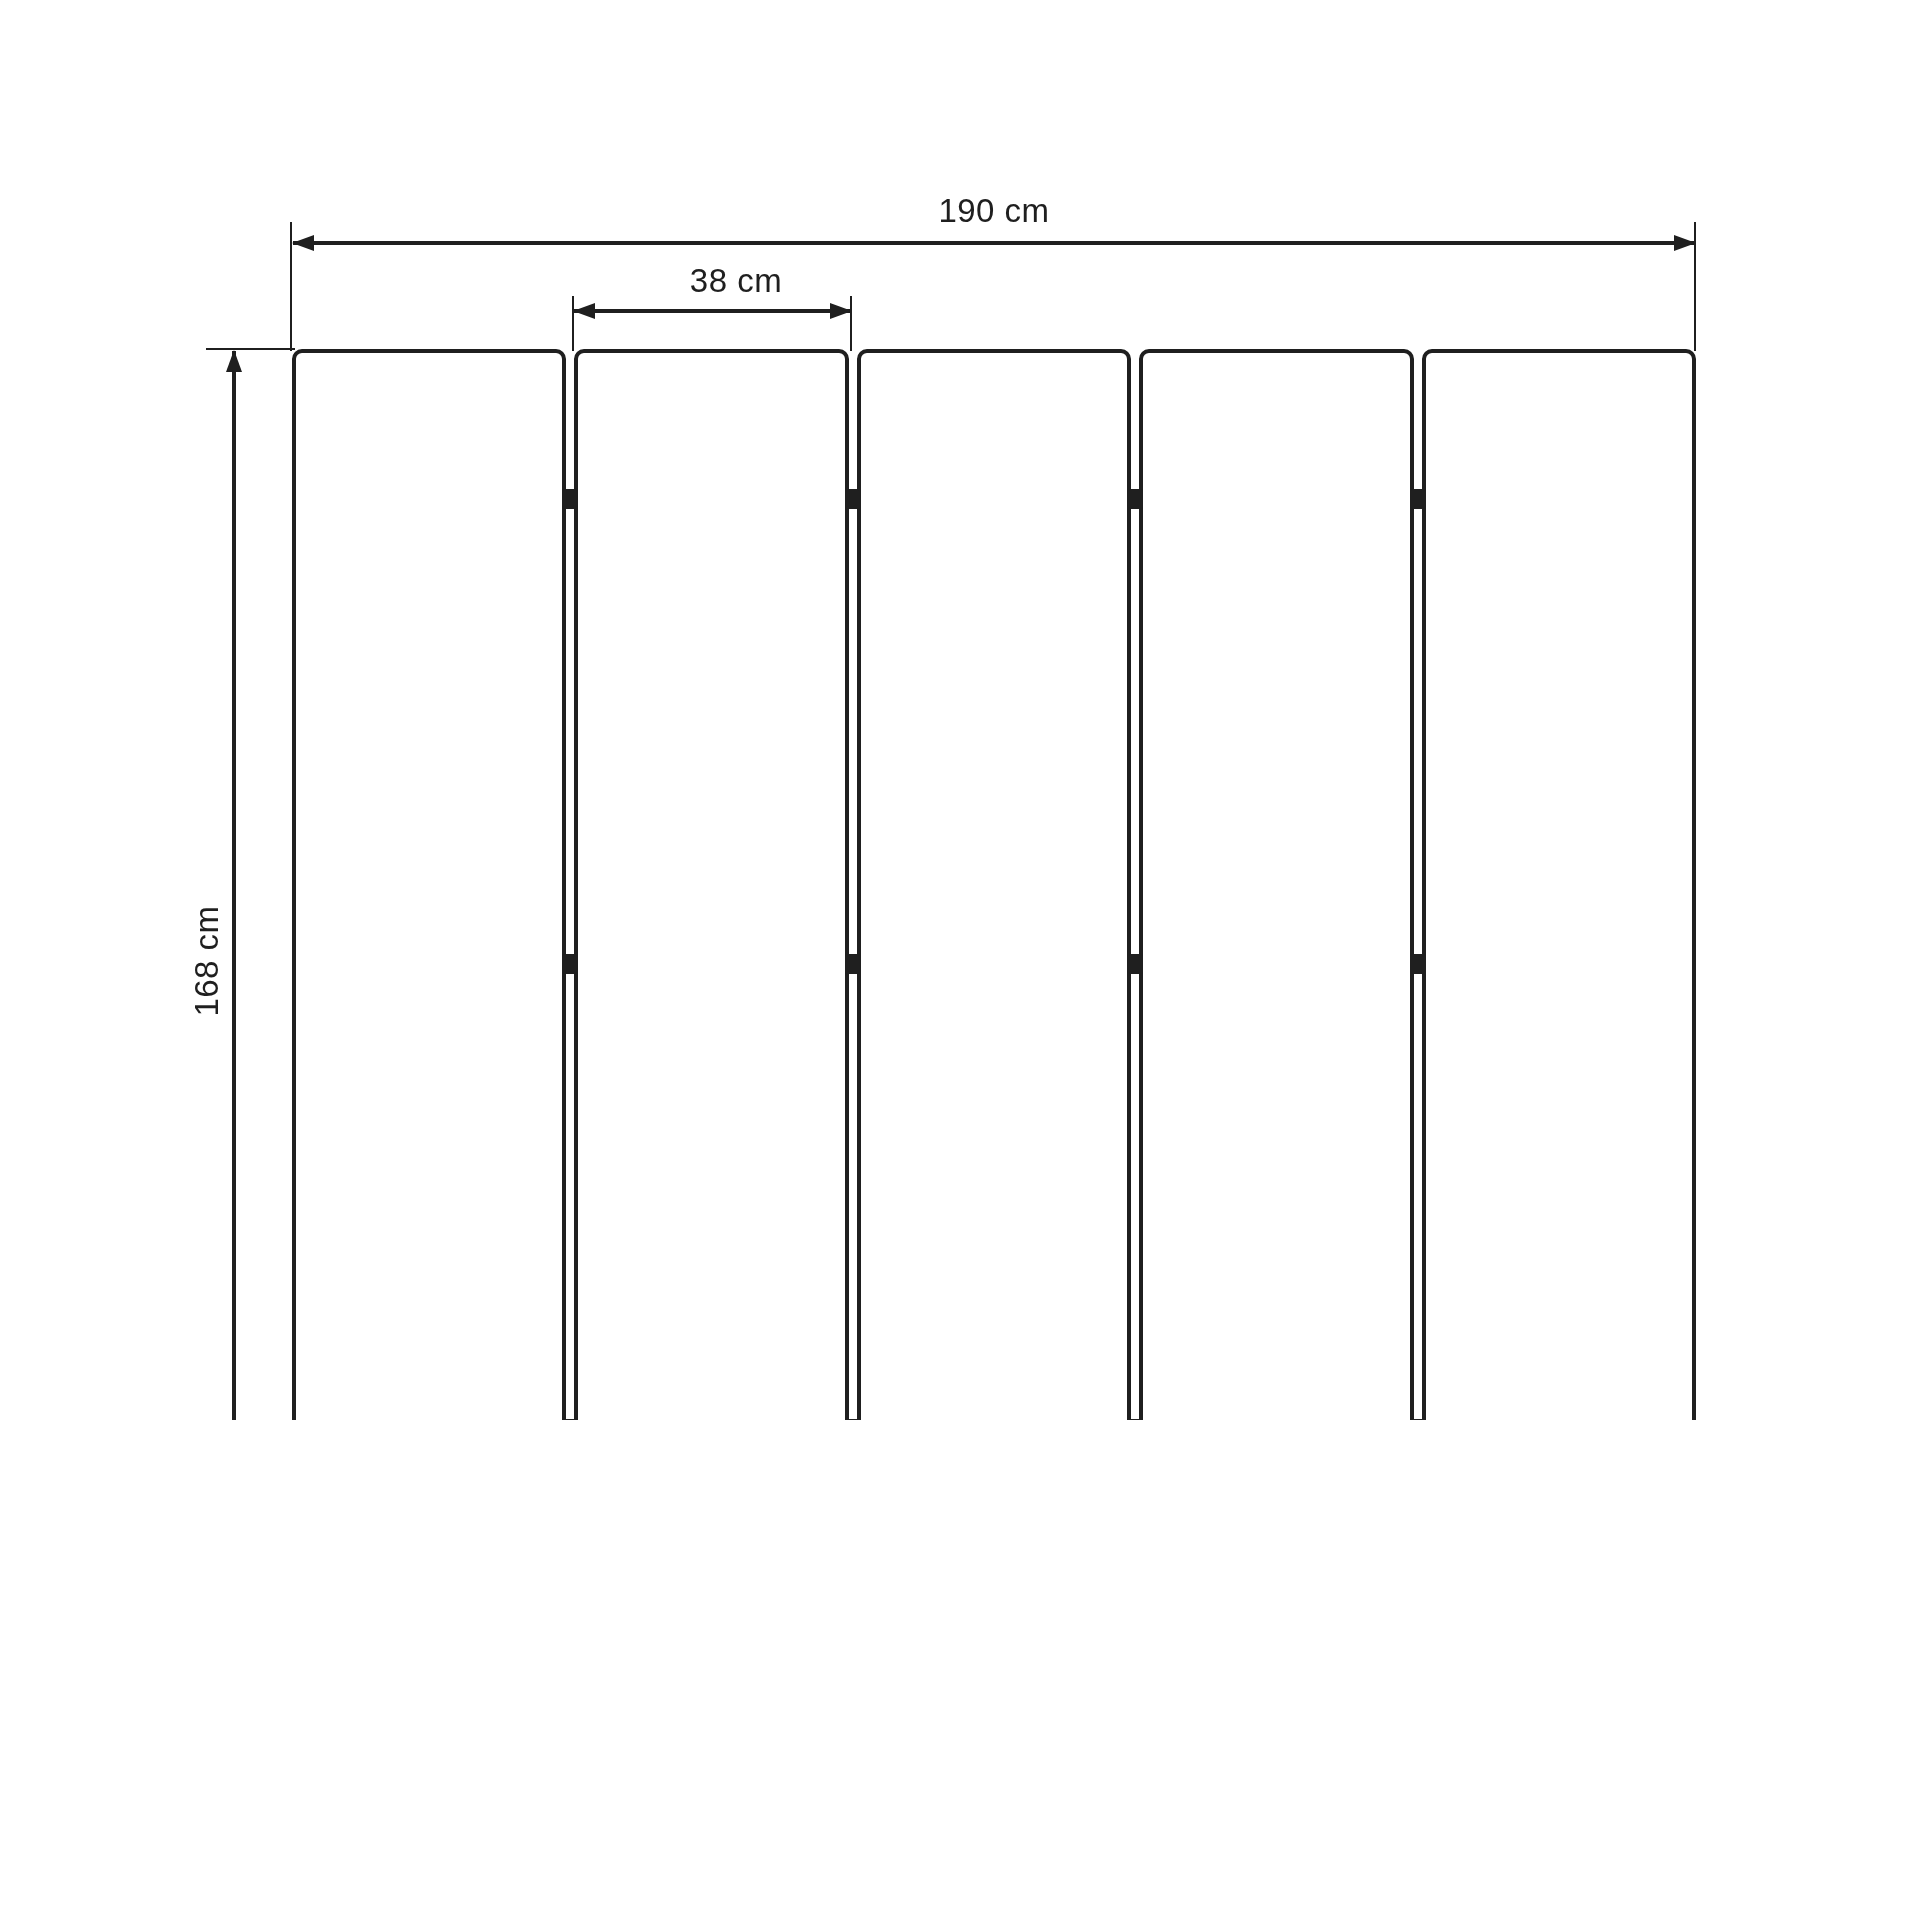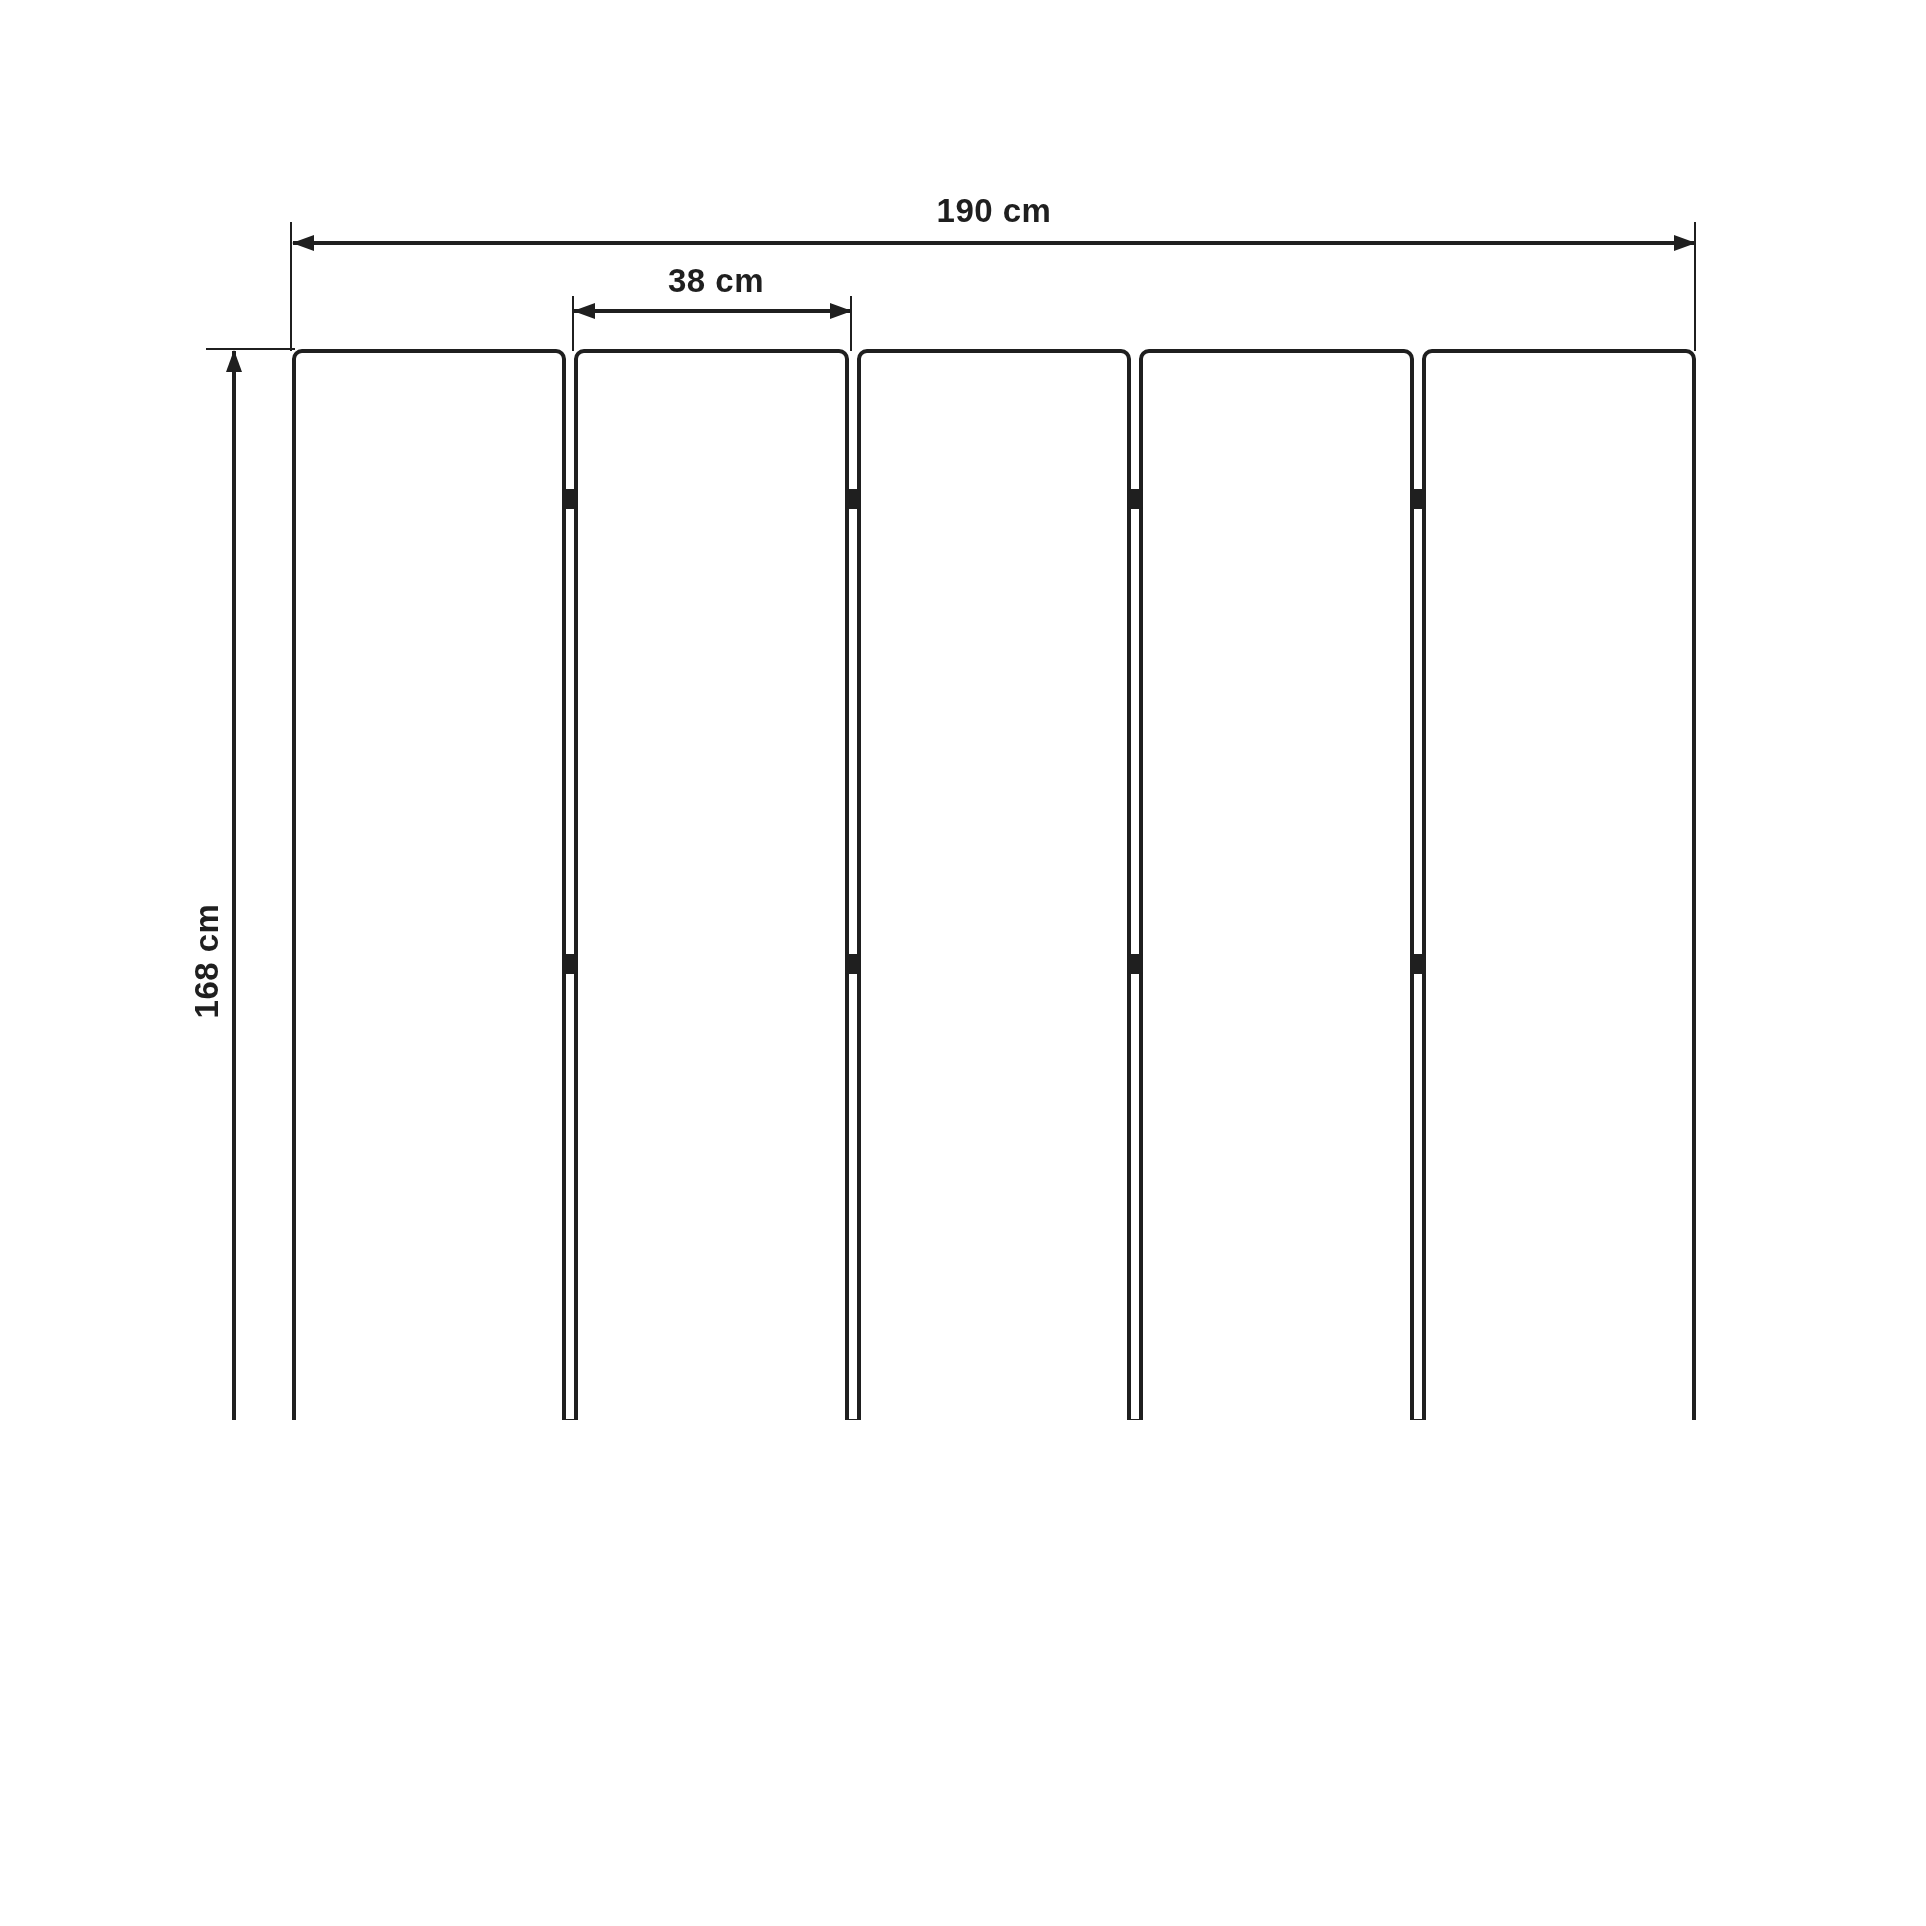--- a/index.html
+++ b/index.html
@@ -11,21 +11,20 @@
   body{
     font-family:"Liberation Sans","DejaVu Sans",sans-serif;
     color:var(--line);
   }
   .canvas{
     position:relative;
     width:1927px;
     height:1420px;
     background:var(--bg);
     overflow:hidden;
-    font-weight:bold;
   }
 
   
   .panels{
     position:absolute;
     left:292px; top:349px;
     width:1404px; height:1225px;
     display:flex;
     gap:8px;
   }
@@ -120,21 +119,21 @@
 <div class="canvas">
 
   <div class="dim-label" style="left:994px; top:210px;">190 cm</div>
   <div class="dim-bar-h" style="left:293px; top:241px; width:1402px;">
     <span class="arr arr-left"></span>
     <span class="arr arr-right"></span>
   </div>
   <div class="ext-v" style="left:290px; top:222px; height:129px;"></div>
   <div class="ext-v" style="left:1694px; top:222px; height:129px;"></div>
 
-  <div class="dim-label" style="left:716px; top:280px;text-align:right;">38 cm</div>
+  <div class="dim-label" style="left:736px; top:280px;text-align:right;">38 cm</div>
   <div class="dim-bar-h" style="left:574px; top:309px; width:277px;">
     <span class="arr arr-left"></span>
     <span class="arr arr-right"></span>
   </div>
   <div class="ext-v" style="left:572px; top:296px; height:55px;"></div>
   <div class="ext-v" style="left:850px; top:296px; height:55px;"></div>
 
   <div class="dim-label rotated" style="left:206px; top:961px;">168 cm</div>
   <div class="dim-bar-v" style="left:232px; top:351px; height:1222px;">
     <span class="arr arr-up"></span>

